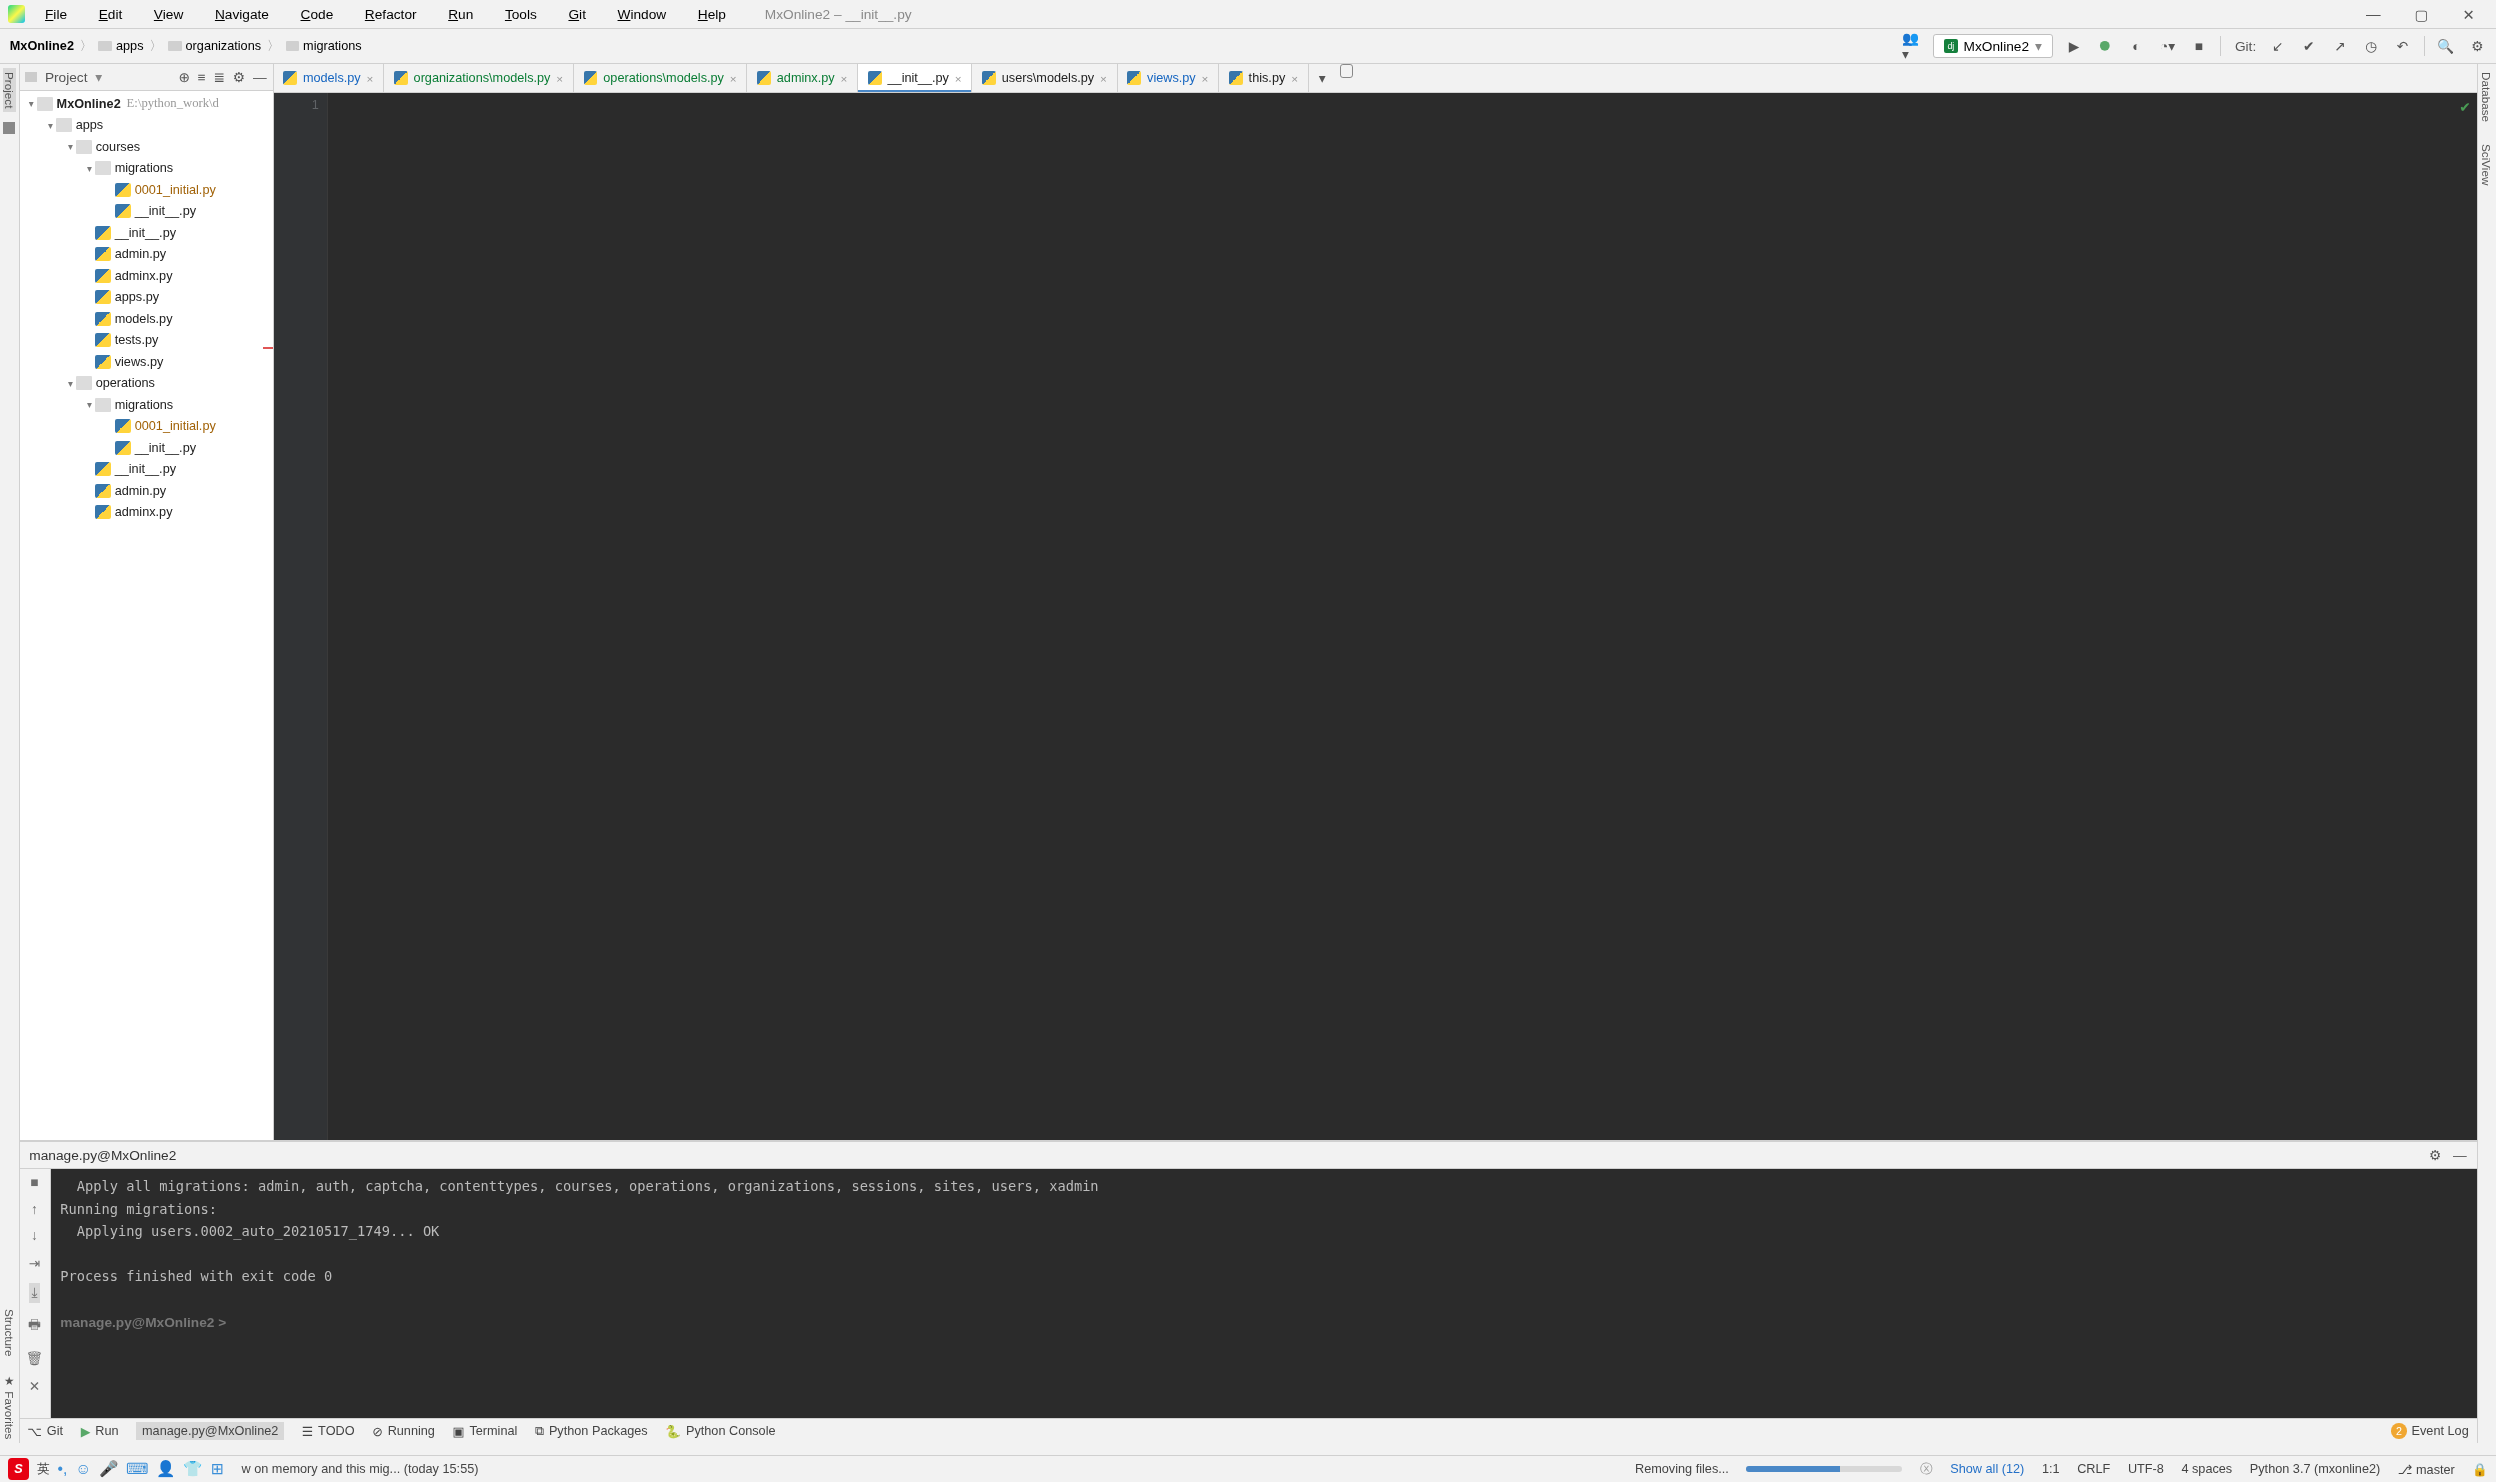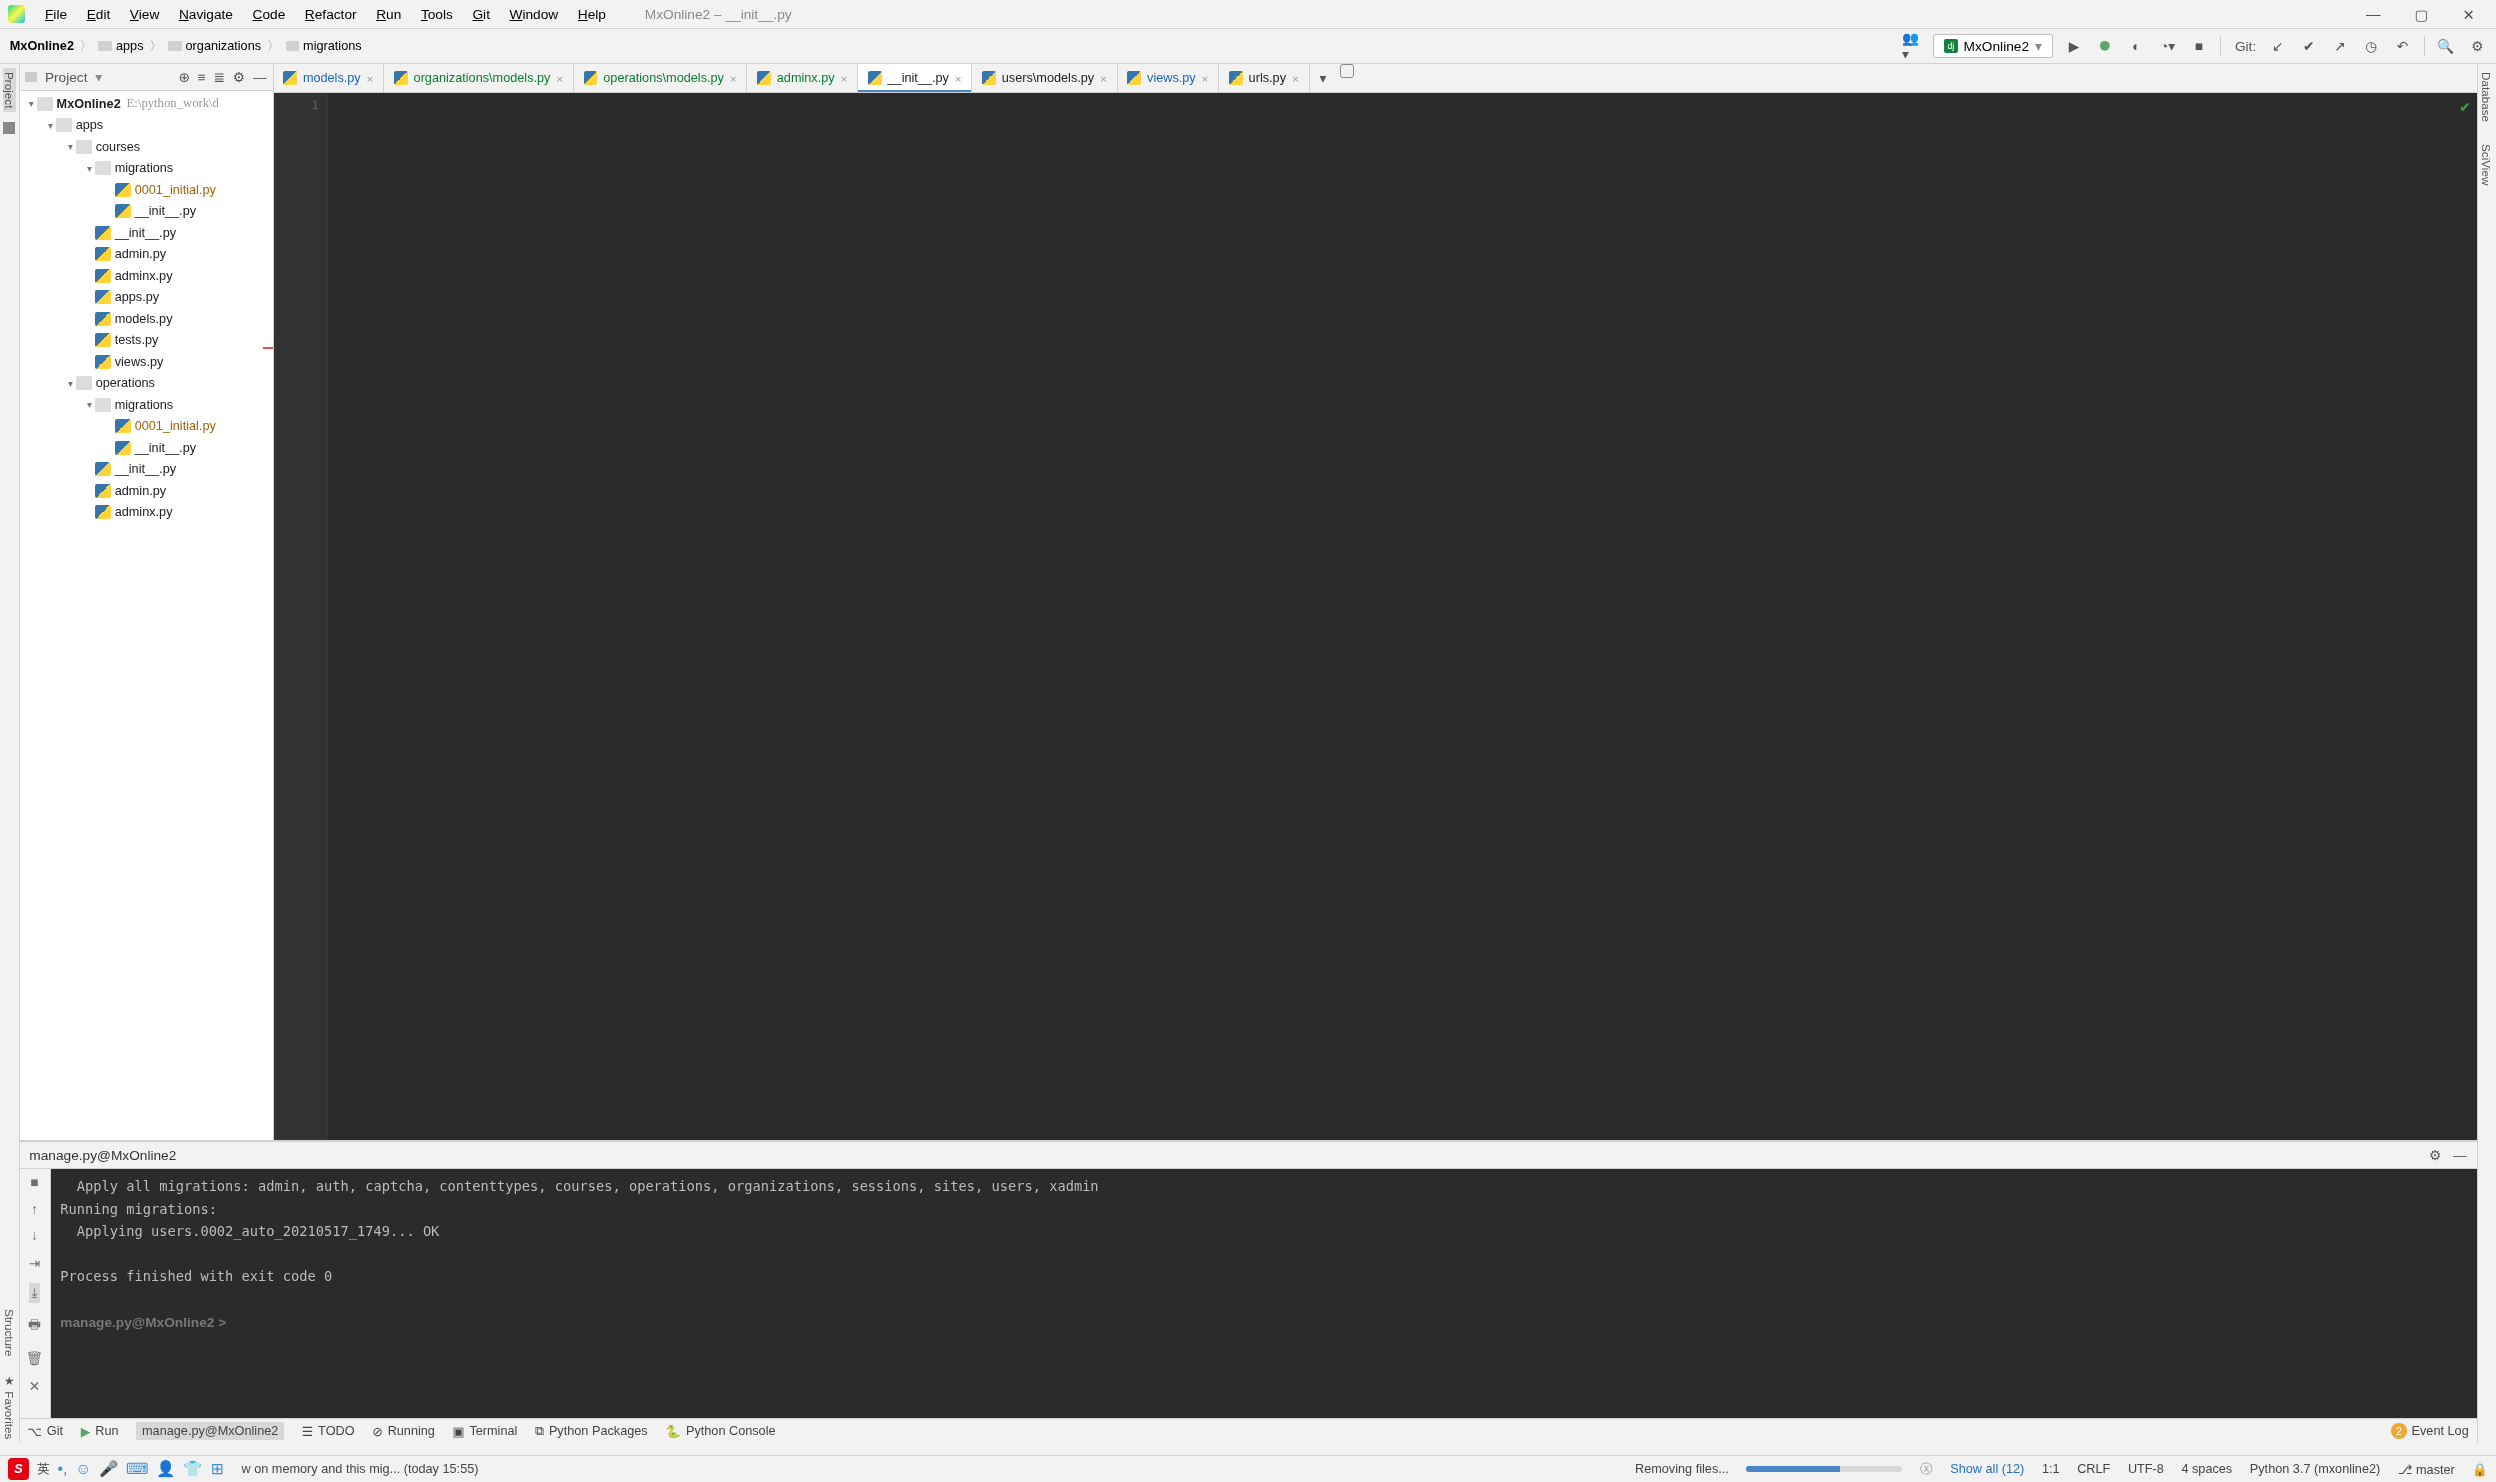--- a/index.html
+++ b/index.html
@@ -94,21 +94,21 @@
 .statusbar .prog .fill { height: 100%; width: 60%; background: #4a88c7; }
 .statusbar .showall { color: #2470c7; cursor: pointer; }
 .statusbar .lock { color: #888; }
 svg { display: block; }
 </style>
 </head>
 <body>
 
 <div class="menubar">
   <div class="logo"></div>
-  <div id="menu-items" style="display: flex;">
+  <div id="menu-items" style="display: flex; gap: 12px;">
       <span class="mitem"><u>F</u>ile</span>
       <span class="mitem"><u>E</u>dit</span>
       <span class="mitem"><u>V</u>iew</span>
       <span class="mitem"><u>N</u>avigate</span>
       <span class="mitem"><u>C</u>ode</span>
       <span class="mitem"><u>R</u>efactor</span>
       <span class="mitem"><u>R</u>un</span>
       <span class="mitem"><u>T</u>ools</span>
       <span class="mitem"><u>G</u>it</span>
       <span class="mitem"><u>W</u>indow</span>
@@ -330,21 +330,21 @@
             <span class="nm ">users\models.py</span>
             <span class="x">×</span>
           </div>
           <div class="etab">
             <span class="py-i"></span>
             <span class="nm blue">views.py</span>
             <span class="x">×</span>
           </div>
           <div class="etab">
             <span class="py-i"></span>
-            <span class="nm ">urls.py</span>
+            <span class="nm ">this.py</span>
             <span class="x">×</span>
           </div>
           <div class="more">▾</div>
           <div class="db-i"></div>
         </div>
       <div class="editor">
         <div class="gutter"><span>1</span></div>
         <div class="code">
           <div class="code-inner"></div>
           <div class="ed-ok">✔</div>

